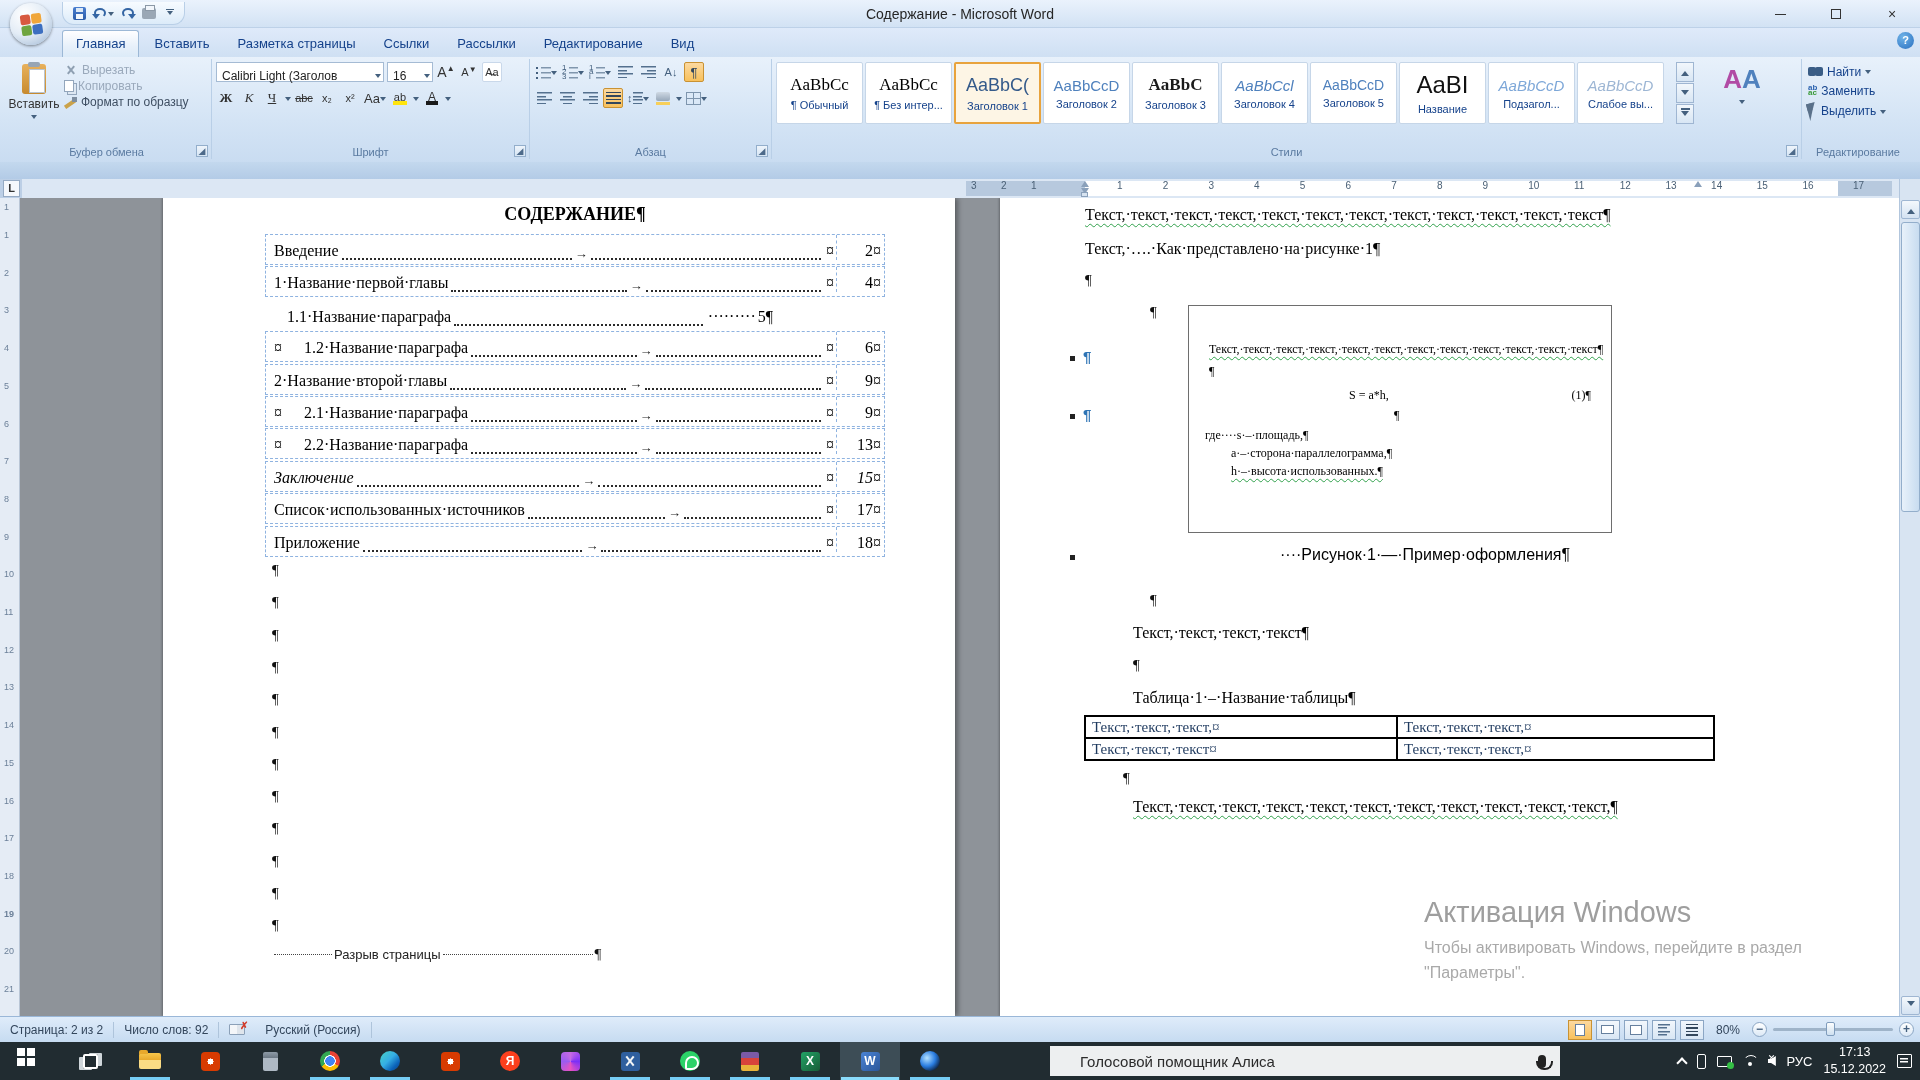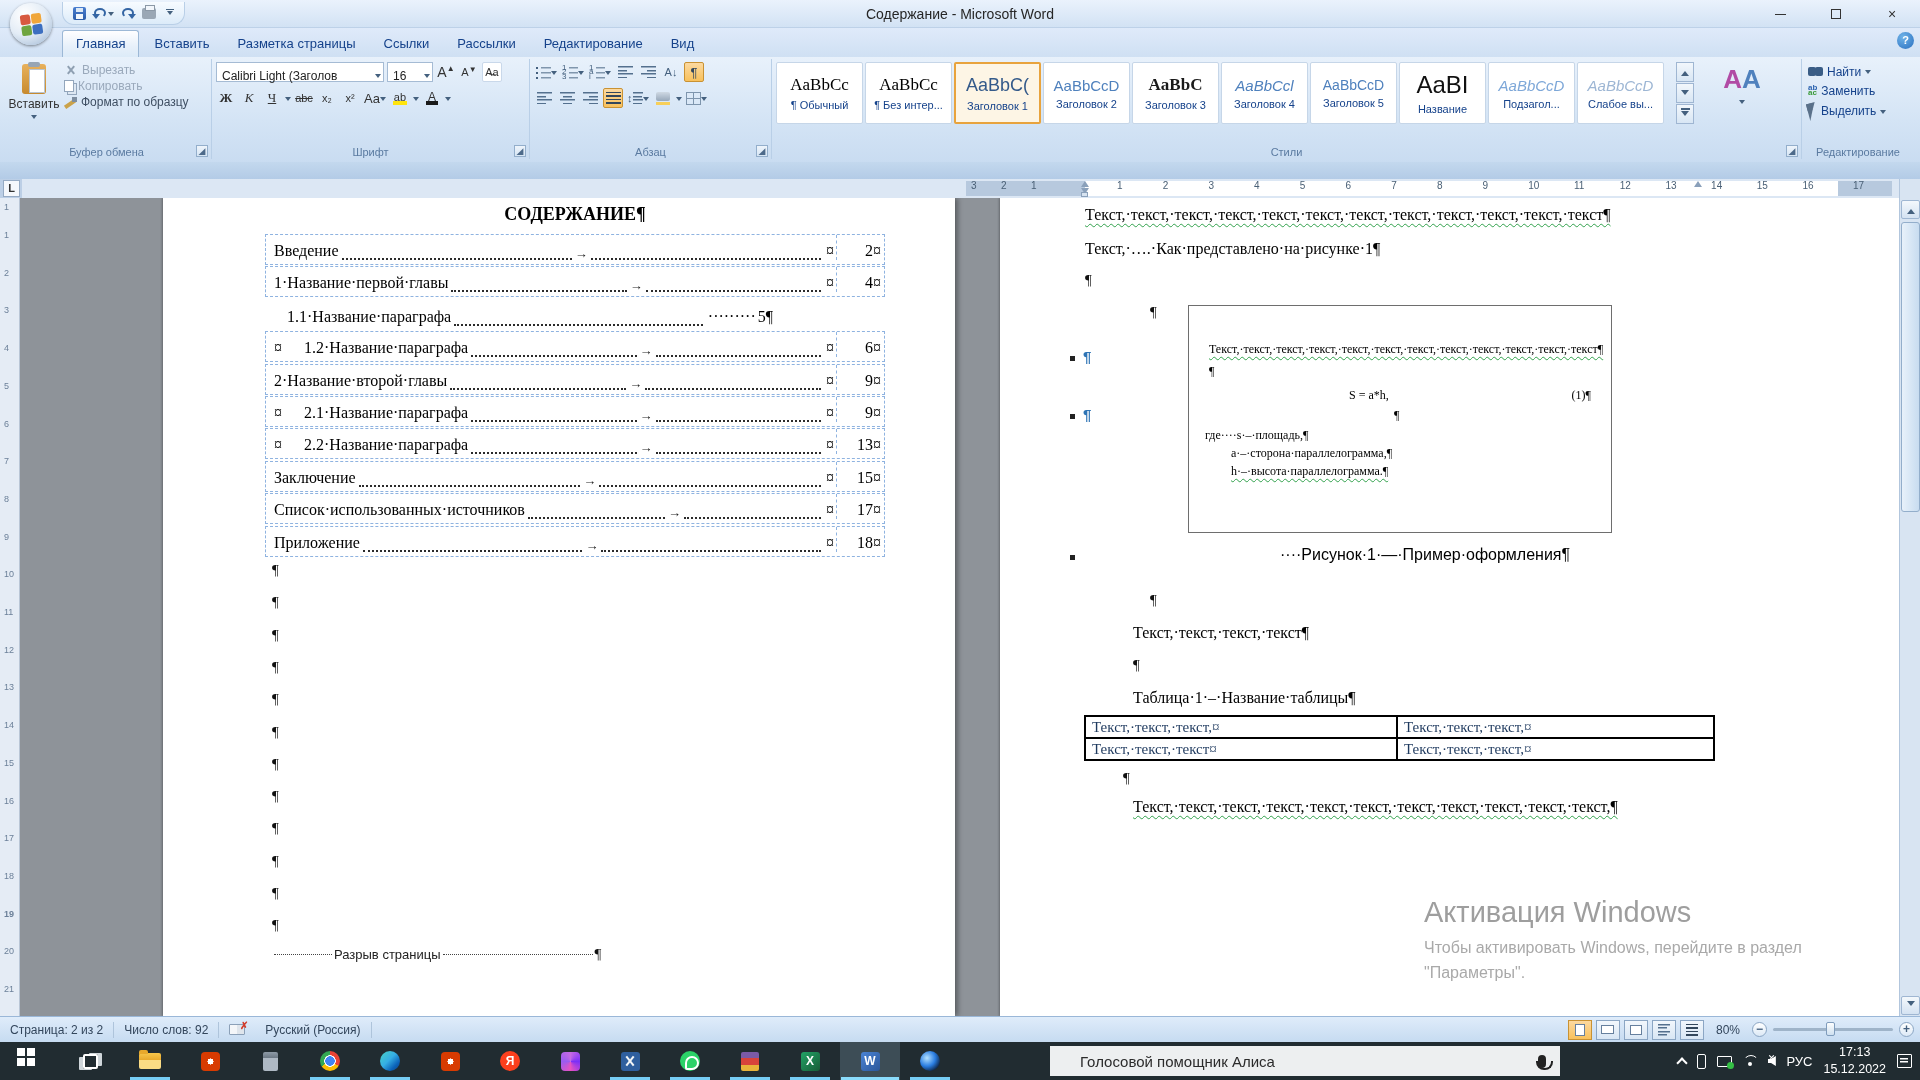--- a/index.html
+++ b/index.html
@@ -649,21 +649,21 @@
         </div>
         <div class="toc-row boxed" style="top: 230.4px;">
           <div class="toc-pre">¤</div>
           <div class="toc-txt ind">2.2·Название·параграфа</div>
           <div class="dots"></div>
           <div class="tab-arrow">→</div>
           <div class="dots"></div>
           <div class="endmark">¤</div>
           <div class="toc-num">13¤</div>
         </div>
-        <div class="toc-row boxed" style="top: 262.8px;">
+        <div class="toc-row boxed" style="top: 262.8px; font-style: italic;">
           <div class="toc-txt">Заключение</div>
           <div class="dots"></div>
           <div class="tab-arrow">→</div>
           <div class="dots"></div>
           <div class="endmark">¤</div>
           <div class="toc-num">15¤</div>
         </div>
         <div class="toc-row boxed" style="top: 295.2px;">
           <div class="toc-txt">Список·использованных·источников</div>
           <div class="dots"></div>
@@ -711,21 +711,21 @@
     <div class="abs" style="left:1070px;top:208px"><span class="bullet-sq"></span><span class="pmark bluep">¶</span></div>
 
     <div class="figbox" style="left:1188px;top:107px;width:424px;height:228px">
       <div class="figline sq" style="left:20px;top:36px">Текст,·текст,·текст,·текст,·текст,·текст,·текст,·текст,·текст,·текст,·текст,·текст¶</div>
       <div class="figline" style="left:20px;top:58px">¶</div>
       <div class="figline" style="left:160px;top:82px">S = a*h,</div>
       <div class="figline" style="right:20px;top:82px">(1)¶</div>
       <div class="figline" style="left:205px;top:102px">¶</div>
       <div class="figline" style="left:16px;top:122px">где····s·–·площадь,¶</div>
       <div class="figline" style="left:42px;top:140px">а·–·сторона·параллелограмма,¶</div>
-      <div class="figline sq" style="left:42px;top:158px">h·–·высота·параллелограмма.¶</div>
+      <div class="figline sq" style="left:42px;top:158px">h·–·высота·использованных.¶</div>
     </div>
 
     <div class="abs" style="left:1070px;top:352px"><span class="bullet-sq"></span></div>
     <div class="abs" style="left:1280px;top:348px;font-size:16px;color:#000">····Рисунок·1·—·Пример·оформления¶</div>
     <div class="abs pmark" style="left:1150px;top:394px">¶</div>
     <div class="abs serif" style="left:1133px;top:426px">Текст,·текст,·текст,·текст¶</div>
     <div class="abs pmark" style="left:1133px;top:459px">¶</div>
     <div class="abs serif" style="left:1133px;top:491px">Таблица·1·–·Название·таблицы¶</div>
     <div class="wtable" style="left:1084px;top:517px;width:631px" id="wtable">
         <div class="wcell">Текст,·текст,·текст,¤</div>

